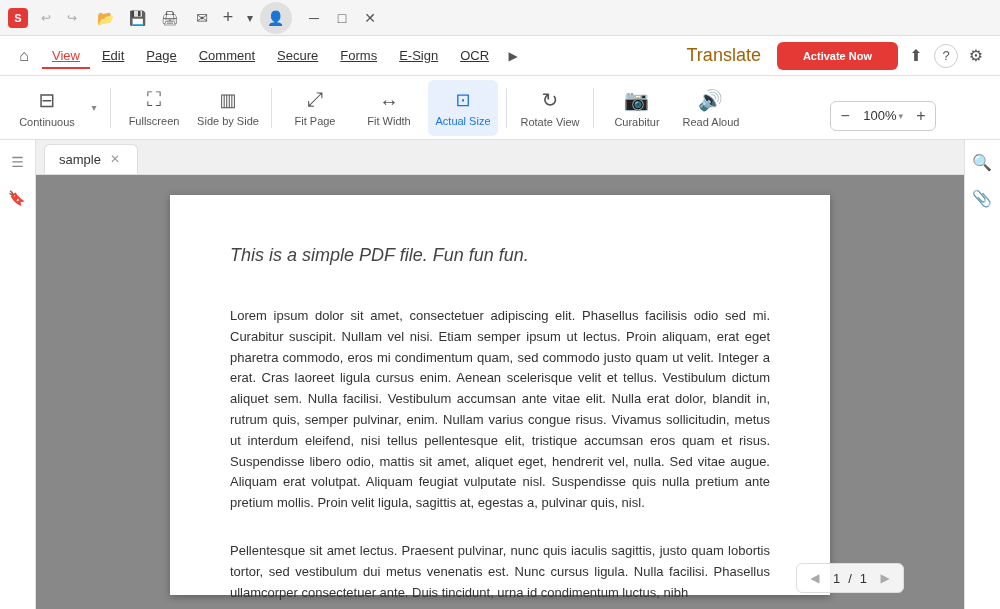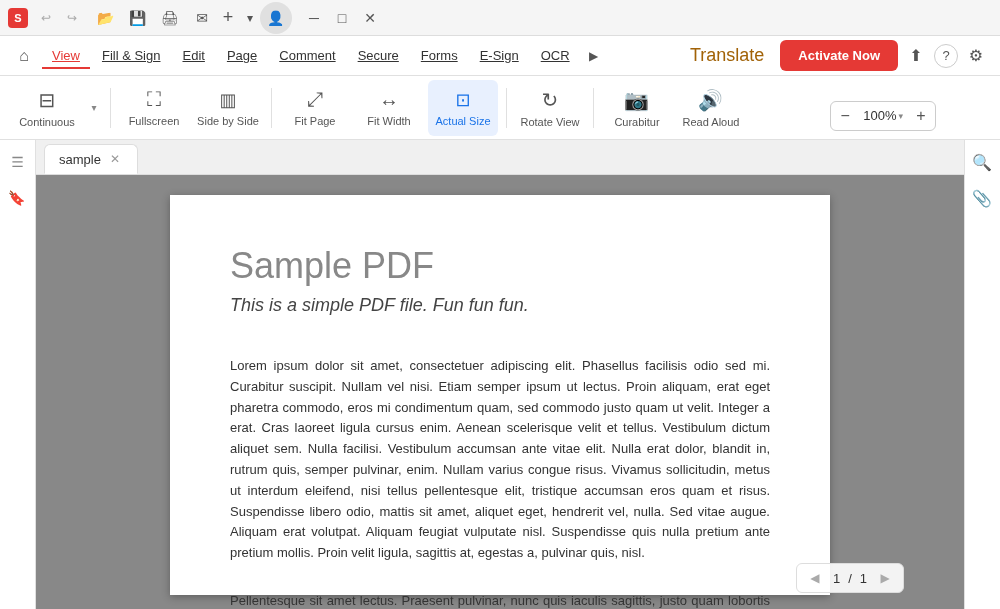--- a/index.html
+++ b/index.html
@@ -84,22 +84,22 @@
       width: 24px; height: 28px; border: none; background: none; cursor: pointer;
       display: flex; align-items: center; justify-content: center;
       color: #555; font-size: 12px; border-radius: 4px;
     }
     #menubar .spacer { flex: 1; }
     #menubar .translate-btn {
       padding: 6px 14px; border: none; background: none; cursor: pointer;
       border-radius: 4px; font-size: 18px; color: #a16207;
     }
     #menubar .activate-btn {
-      padding: 8px 18px; border: none; background: #e53935; cursor: pointer;
-      border-radius: 6px; font-size: 13px; color: white; font-weight: 600; text-align: right;
+      padding: 8px 26px; border: none; background: #e53935; cursor: pointer;
+      border-radius: 6px; font-size: 11px; color: white; font-weight: 600; text-align: right;
     }
     #menubar .icon-btn {
       width: 32px; height: 32px; border: none; background: none; cursor: pointer;
       border-radius: 4px; display: flex; align-items: center; justify-content: center;
       color: #555; font-size: 16px;
     }
 
     
     #toolbar {
       height: 64px;
@@ -290,21 +290,20 @@
   <div style="display:flex;gap:0;margin-left:8px;">
     <button class="win-btn minimize">─</button>
     <button class="win-btn maximize">□</button>
     <button class="win-btn close">✕</button>
   </div>
 </div>
 
 <div id="menubar">
   <button class="home-btn">⌂</button>
   <button class="menu-item active">View</button>
-  <button class="menu-item">Fill &amp; Sign</button>
   <button class="menu-item">Edit</button>
   <button class="menu-item">Page</button>
   <button class="menu-item">Comment</button>
   <button class="menu-item">Secure</button>
   <button class="menu-item">Forms</button>
   <button class="menu-item">E-Sign</button>
   <button class="menu-item">OCR</button>
   <button class="more-menu">▶</button>
   <div class="spacer"></div>
   <button class="translate-btn">Translate</button>
@@ -393,21 +392,20 @@
     <div id="tabs-bar">
       <div class="tab">
         <span>sample</span>
         <button class="tab-close">✕</button>
       </div>
     </div>
 
     <div id="content-area">
       <div id="content-scroll">
         <div id="pdf-page">
-          <div class="pdf-title">Sample PDF</div>
           <div class="pdf-subtitle">This is a simple PDF file. Fun fun fun.</div>
           <div class="pdf-body">
             <p>Lorem ipsum dolor sit amet, consectetuer adipiscing elit. Phasellus facilisis odio sed mi. Curabitur suscipit. Nullam vel nisi. Etiam semper ipsum ut lectus. Proin aliquam, erat eget pharetra commodo, eros mi condimentum quam, sed commodo justo quam ut velit. Integer a erat. Cras laoreet ligula cursus enim. Aenean scelerisque velit et tellus. Vestibulum dictum aliquet sem. Nulla facilisi. Vestibulum accumsan ante vitae elit. Nulla erat dolor, blandit in, rutrum quis, semper pulvinar, enim. Nullam varius congue risus. Vivamus sollicitudin, metus ut interdum eleifend, nisi tellus pellentesque elit, tristique accumsan eros quam et risus. Suspendisse libero odio, mattis sit amet, aliquet eget, hendrerit vel, nulla. Sed vitae augue. Aliquam erat volutpat. Aliquam feugiat vulputate nisl. Suspendisse quis nulla pretium ante pretium mollis. Proin velit ligula, sagittis at, egestas a, pulvinar quis, nisl.</p>
             <p>Pellentesque sit amet lectus. Praesent pulvinar, nunc quis iaculis sagittis, justo quam lobortis tortor, sed vestibulum dui metus venenatis est. Nunc cursus ligula. Nulla facilisi. Phasellus ullamcorper consectetuer ante. Duis tincidunt, urna id condimentum luctus, nibh</p>
           </div>
         </div>
       </div>
 
       <div id="page-nav">
         <button class="nav-btn">◀</button>

